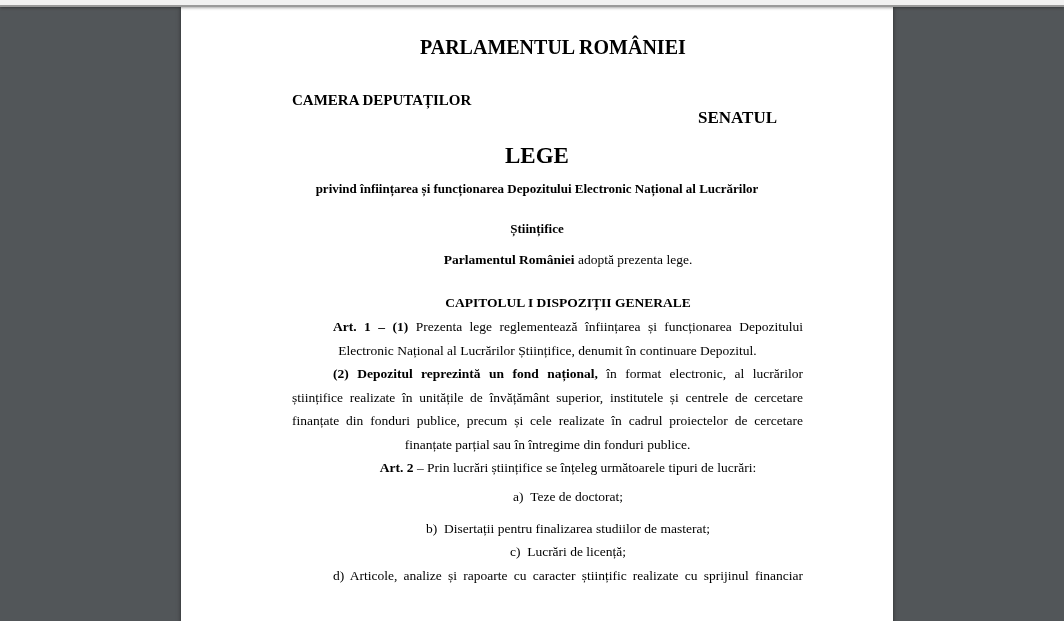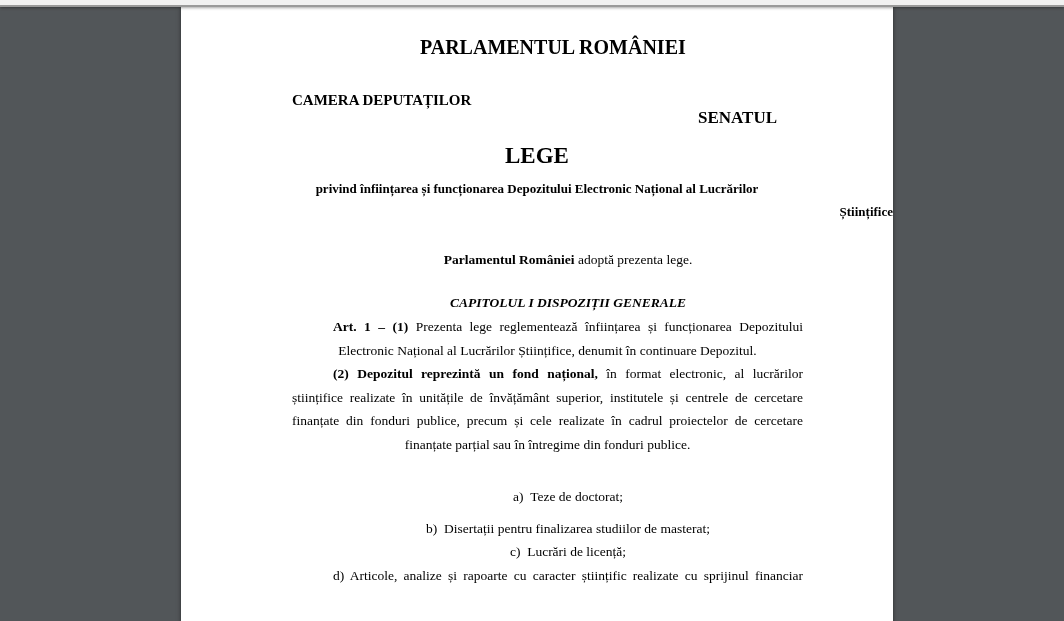--- a/index.html
+++ b/index.html
@@ -20,21 +20,21 @@
     background:#fff;
     box-shadow:0 0 4px rgba(0,0,0,0.5);
   }
   .abs { position:absolute; white-space:nowrap; }
   .t-parl { left:239px; top:29px; font-size:20px; font-weight:bold; }
   .t-cam { left:111px; top:85px; font-size:15px; font-weight:bold; }
   .t-sen { left:517px; top:85px; font-size:17px; font-weight:bold;margin-top:16px; }
   .t-lege { left:0; width:712px; text-align:center; top:136px; font-size:23px; font-weight:bold; }
   .t-sub { left:0; width:712px; text-align:center; font-size:13px; font-weight:bold; }
   .t-sub1 { top:174px; }
-  .t-sub2 { top:197px;text-align:right; }
+  .t-sub2 { top:214px; }
   .body-text { position:absolute; left:111px; width:511px; font-size:13.5px; line-height:23.5px; }
   .line { display:block; white-space:nowrap;text-align:center; }
   .justify { text-align:justify; text-align-last:justify; white-space:normal; }
   .indent { padding-left:41px; }
   b { font-weight:bold; }
 </style>
 </head>
 <body>
 
 <div class="topbar"></div>
@@ -46,31 +46,32 @@
   <div class="abs t-lege">LEGE</div>
   <div class="abs t-sub t-sub1">privind înființarea și funcționarea Depozitului Electronic Național al Lucrărilor</div>
   <div class="abs t-sub t-sub2">Științifice</div>
 
   <div class="body-text" style="top:241px;">
     <span class="line indent">
       <b>Parlamentul României</b><span> adoptă prezenta lege.</span>
     </span>
   </div>
 
-  <div class="body-text" style="top:284px;font-style:italic;">
+  <div class="body-text" style="top:284px;">
     <span class="line indent"><b>CAPITOLUL I DISPOZIȚII GENERALE</b></span>
   </div>
 
   <div class="body-text" style="top:308px;">
     <span class="line indent justify"><b>Art. 1 – (1)</b><span> Prezenta lege reglementează înființarea și funcționarea Depozitului</span></span>
     <span class="line">Electronic Național al Lucrărilor Științifice, denumit în continuare Depozitul.</span>
     <span class="line indent justify"><b>(2) Depozitul reprezintă un fond național,</b><span>  în format electronic, al lucrărilor</span></span>
     <span class="line justify">științifice realizate în unitățile de învățământ superior, institutele și centrele de cercetare</span>
     <span class="line justify">finanțate din fonduri publice, precum și cele realizate în cadrul proiectelor de cercetare</span>
     <span class="line">finanțate parțial sau în întregime din fonduri publice.</span>
+    <span class="line indent"><b>Art. 2</b><span> – Prin lucrări științifice se înțeleg următoarele tipuri de lucrări:</span></span>
   </div>
 
   <div class="body-text" style="top:478px;">
     <span class="line indent" style="margin-bottom:8px;"><span>a)</span>&nbsp; <span>Teze de doctorat;</span></span>
     <span class="line indent"><span>b)</span>&nbsp; <span>Disertații pentru finalizarea studiilor de masterat;</span></span>
     <span class="line indent"><span>c)</span>&nbsp; <span>Lucrări de licență;</span></span>
     <span class="line indent justify"><span>d)</span> <span>Articole, analize și rapoarte cu caracter științific realizate cu sprijinul financiar</span></span>
   </div>
 </div>
 

